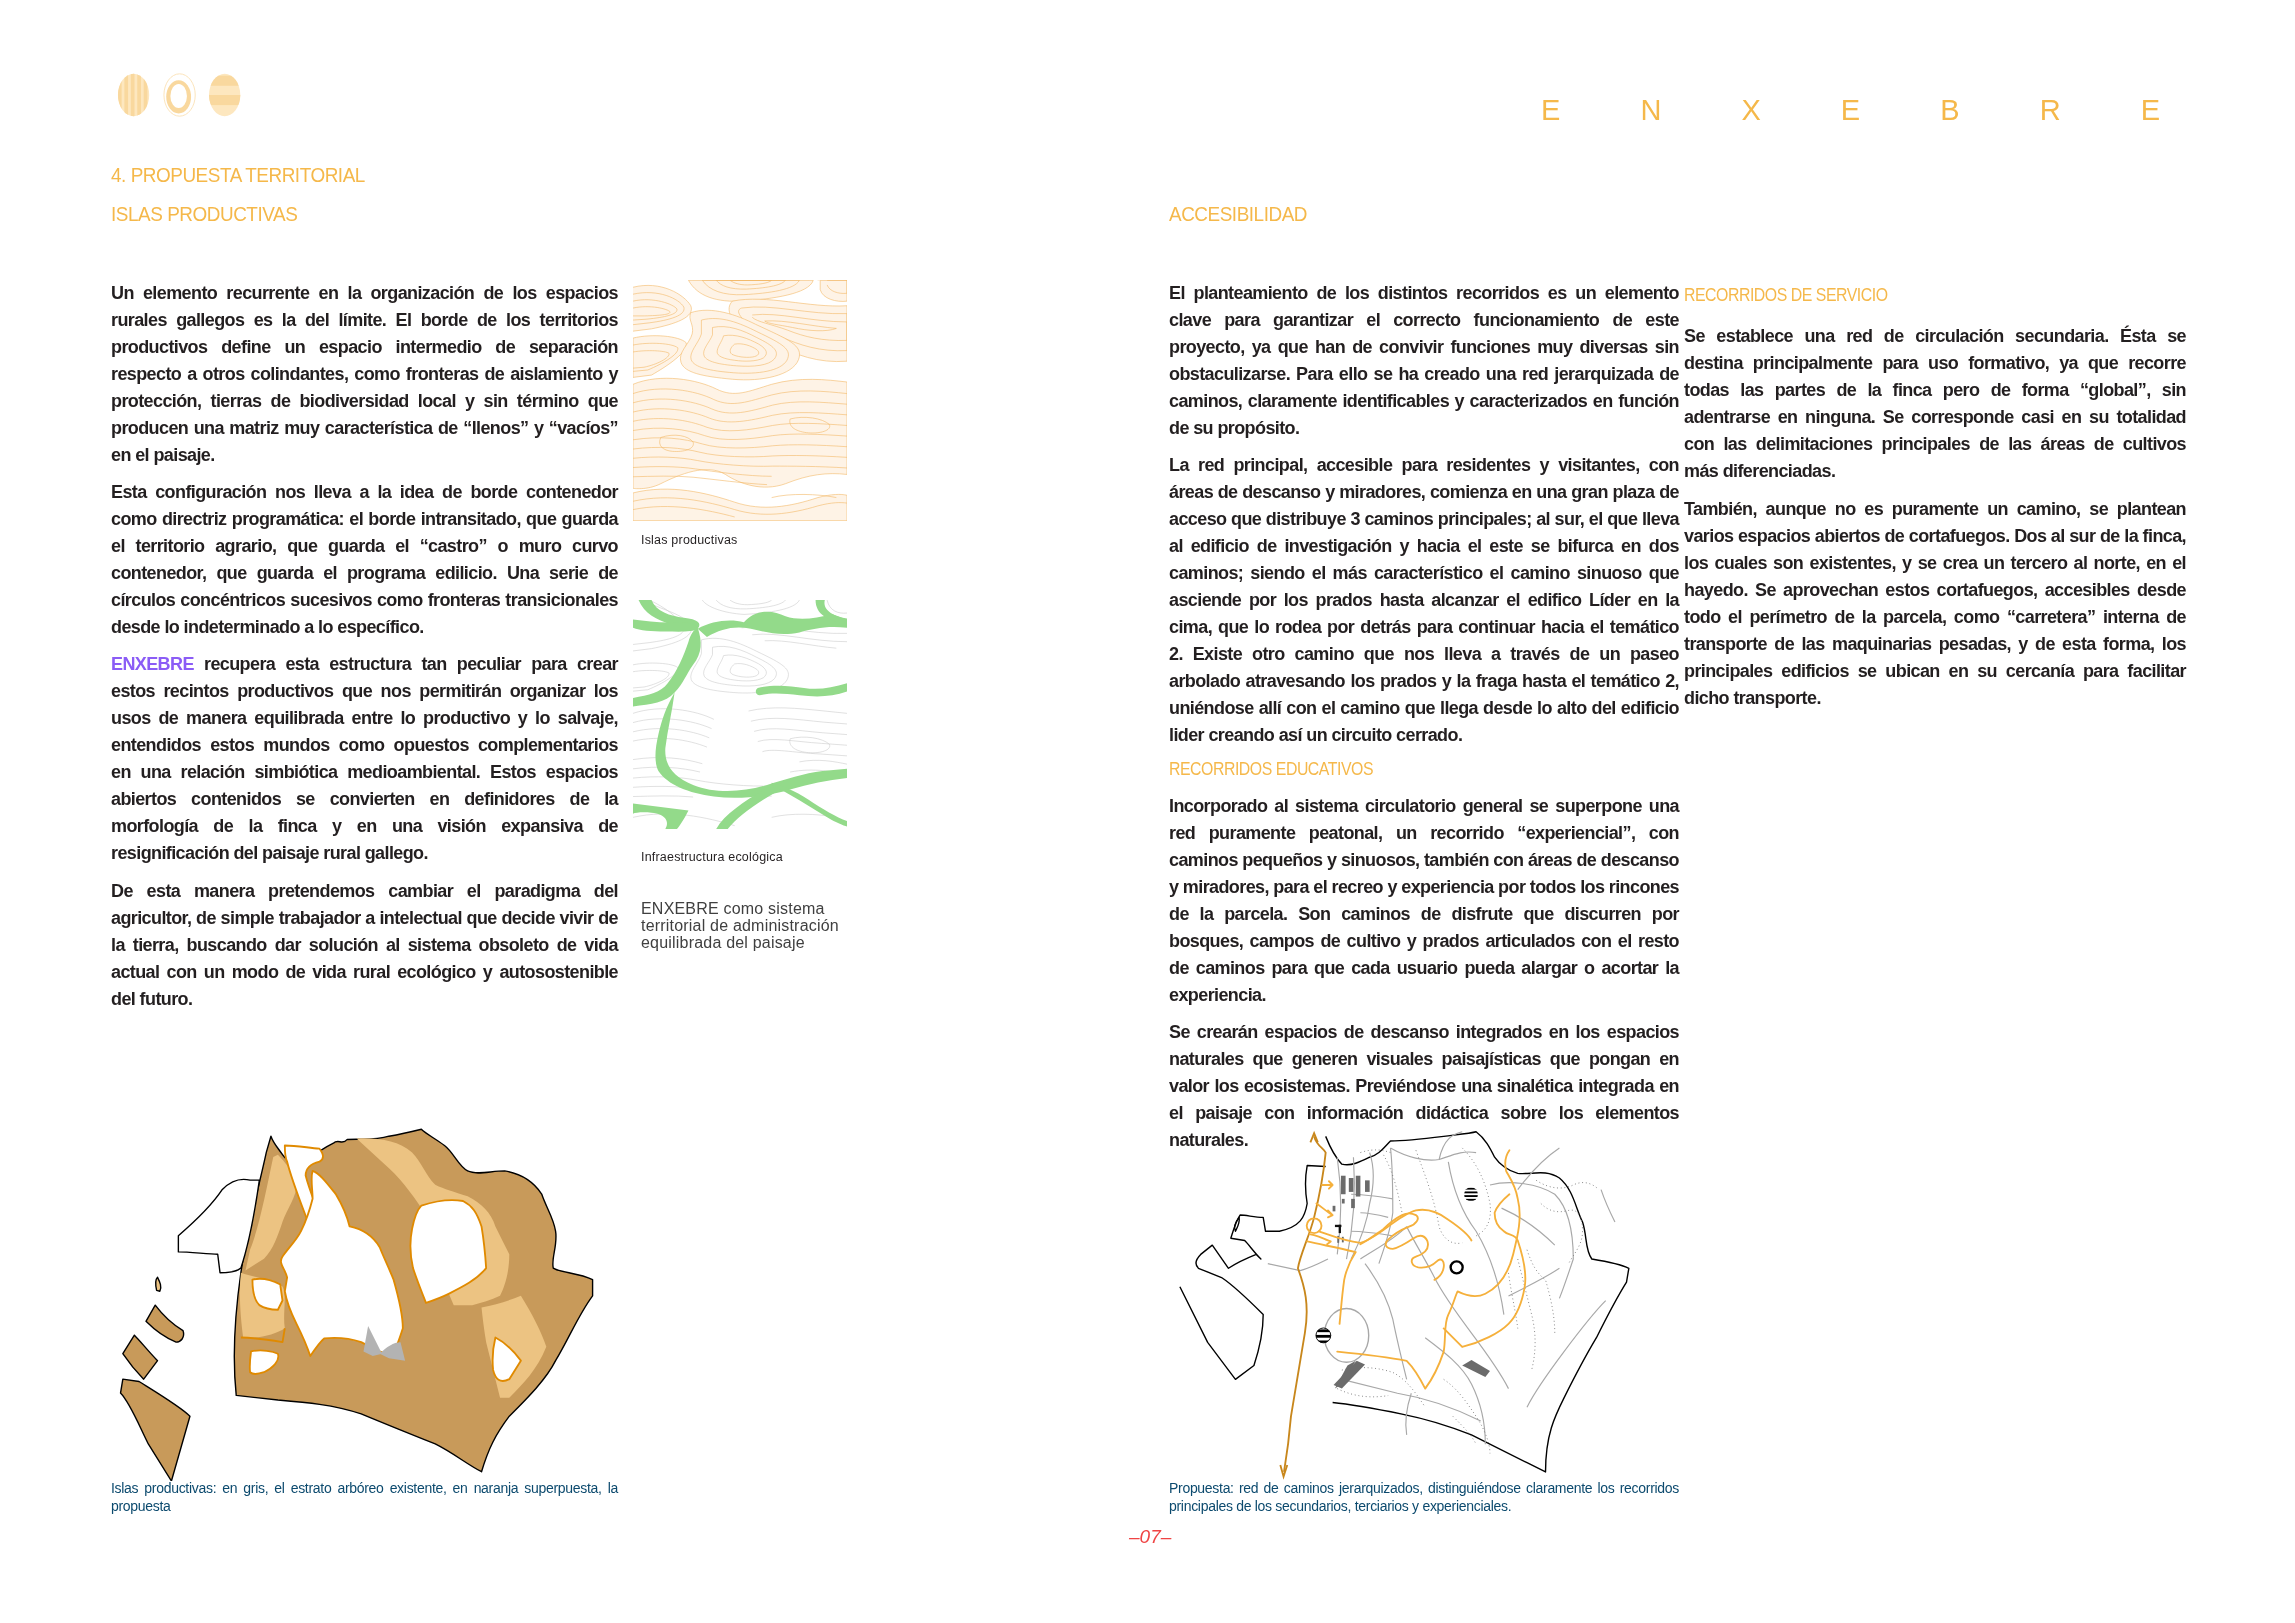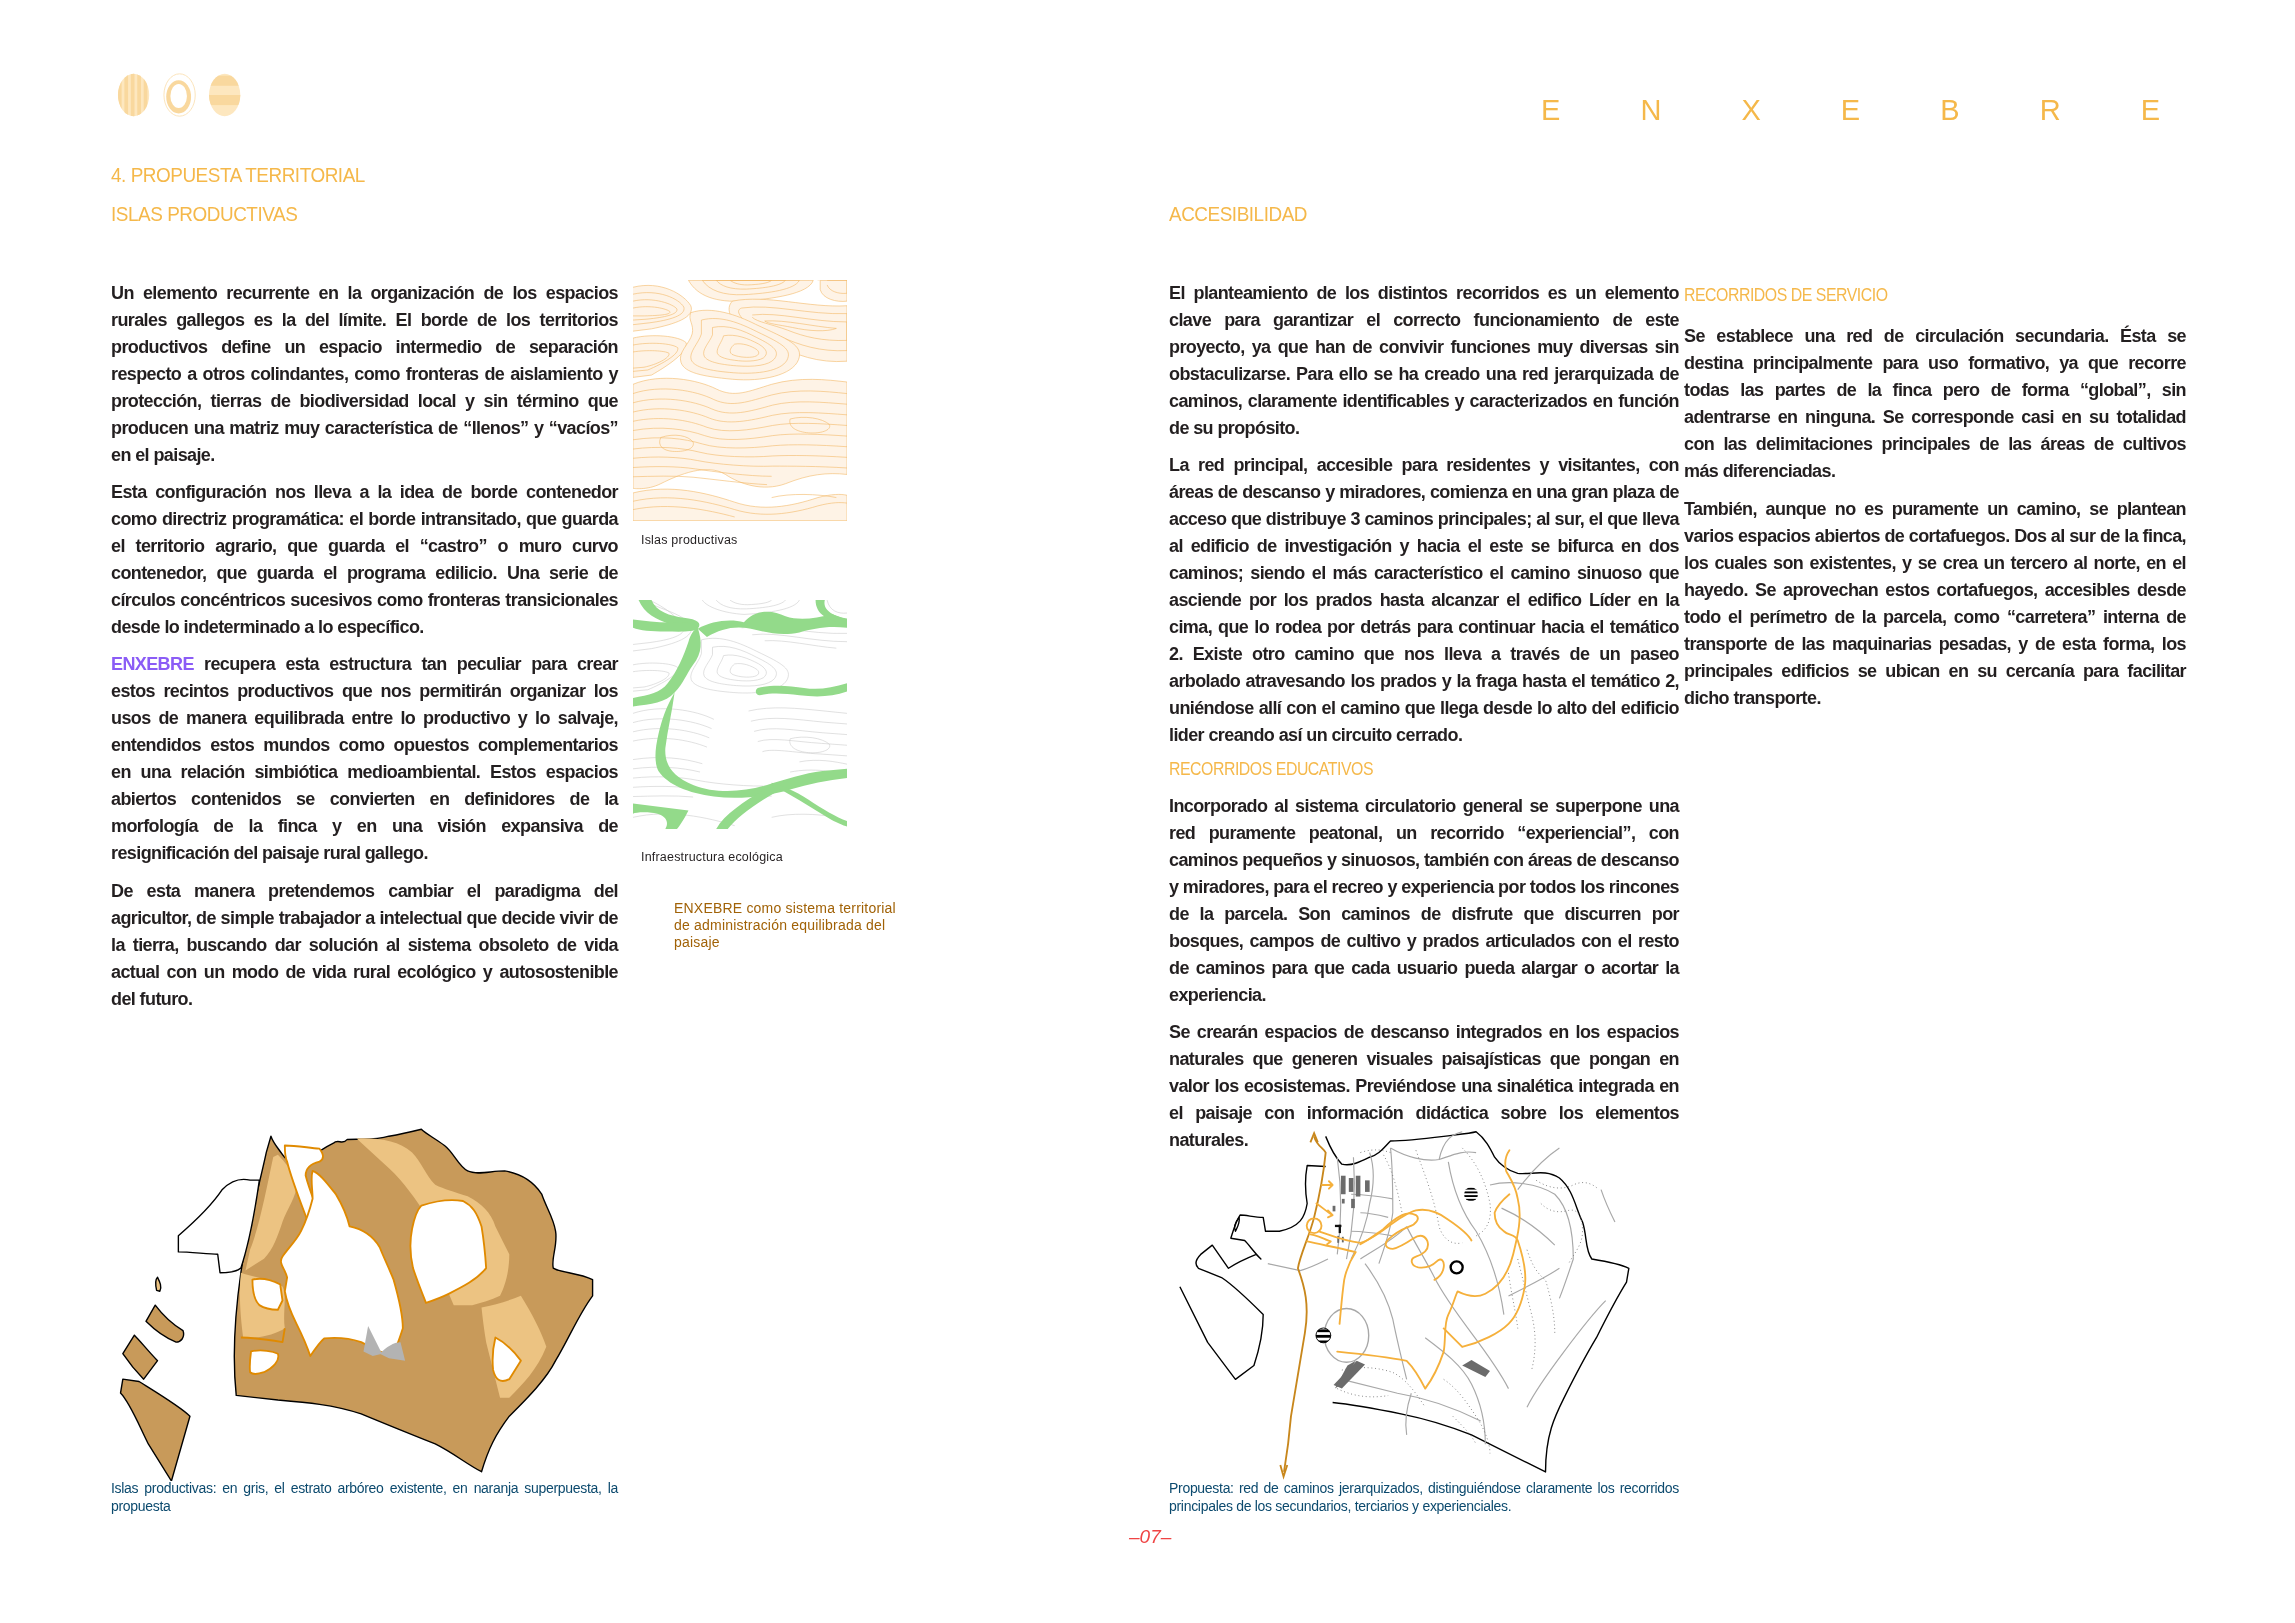--- a/index.html
+++ b/index.html
@@ -6,21 +6,21 @@
   body { width:2295px; height:1623px; position:relative; overflow:hidden; font-family:"Liberation Sans", sans-serif; color:#231f20; }
   .abs { position:absolute; }
   .accent { color:#8b5cf6; }
   .logo { left:111px; top:72px; width:139px; height:46px; }
   .brand { right:99px; top:65px; font-size:29px; letter-spacing:36px; color:#f5b84a; font-weight:400;margin-top:29px; }
   .h1 { font-size:21px; color:#f5b84a; line-height:1; letter-spacing:-0.5px; transform:scaleX(0.9); transform-origin:left; white-space:nowrap; }
   .h3 { font-size:17.6px; color:#f5b84a; line-height:1; letter-spacing:-0.5px; transform:scaleX(0.9); transform-origin:left; white-space:nowrap; }
   .col { font-size:18px; line-height:27px; text-align:justify; letter-spacing:-0.6px; word-spacing:0px; }
   .col p { margin:0 0 10.2px 0;font-weight:bold; }
   .cap-small { font-size:12.5px; color:#231f20; letter-spacing:0.2px; }
-  .cap-grey { font-size:14px; color:#a16207; line-height:17px; letter-spacing:0.2px;margin-left:33px; }
+  .cap-grey { font-size:16px; color:#404040; line-height:17px; letter-spacing:0.2px; }
   .caption-bottom { font-size:14px; line-height:18px; color:#0c4a6e; text-align:justify; letter-spacing:-0.3px; }
   .pagenum { font-size:19px; color:#ef4444;font-style:italic; }
   svg { display:block; }
 </style>
 </head>
 <body>
 
 <div class="abs logo">
   <svg width="139" height="46" viewBox="0 0 300 100">
     <defs>

